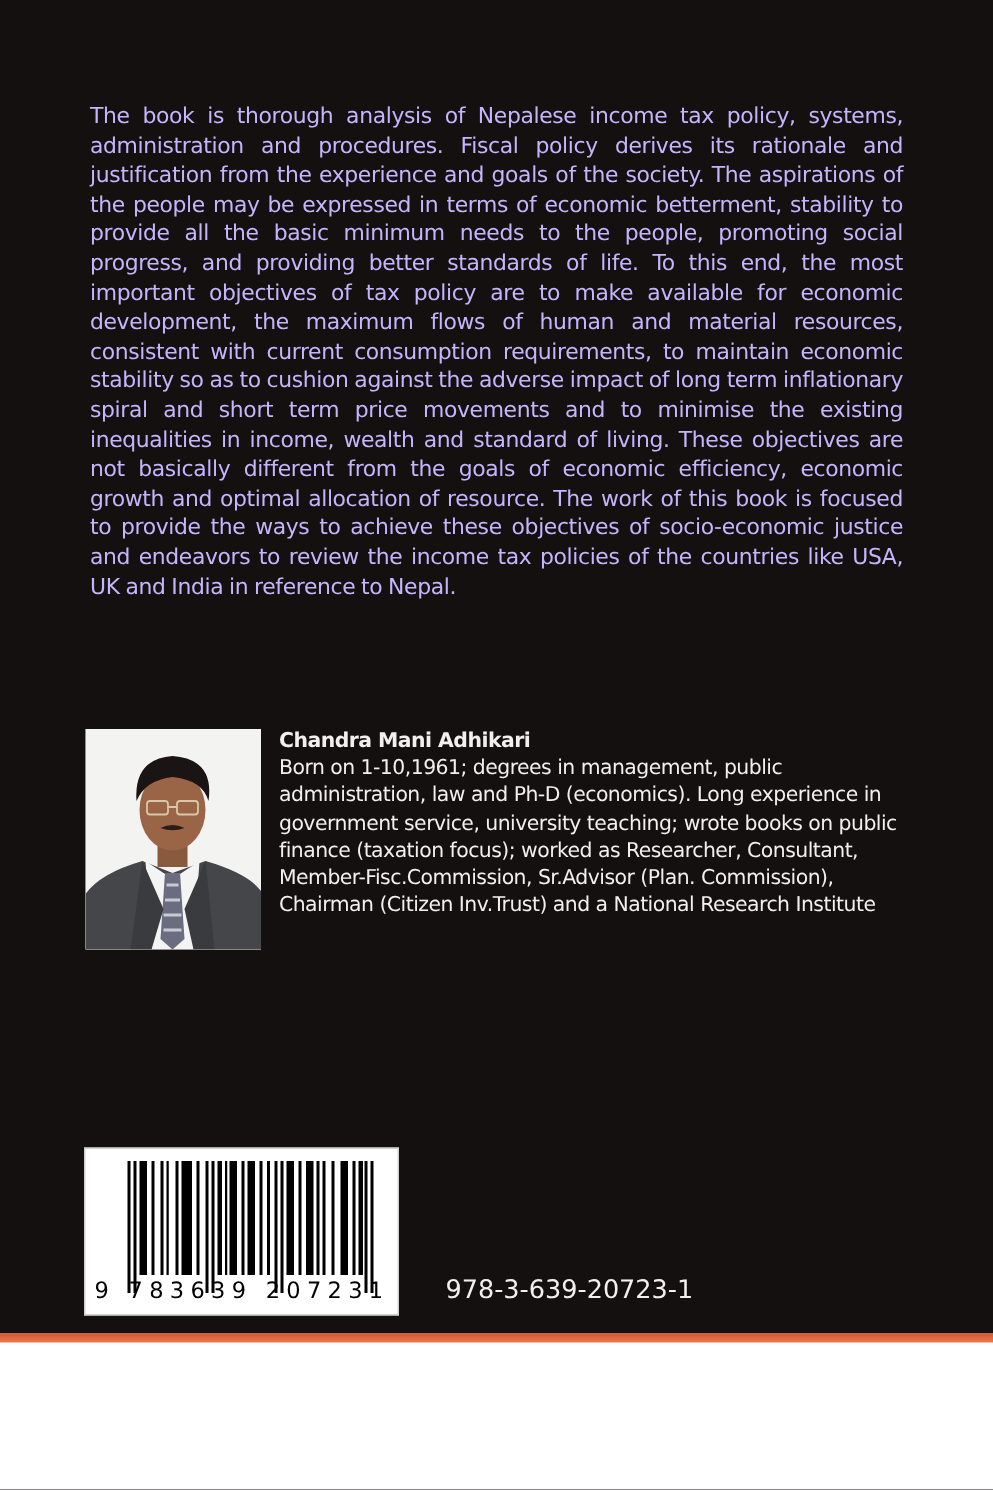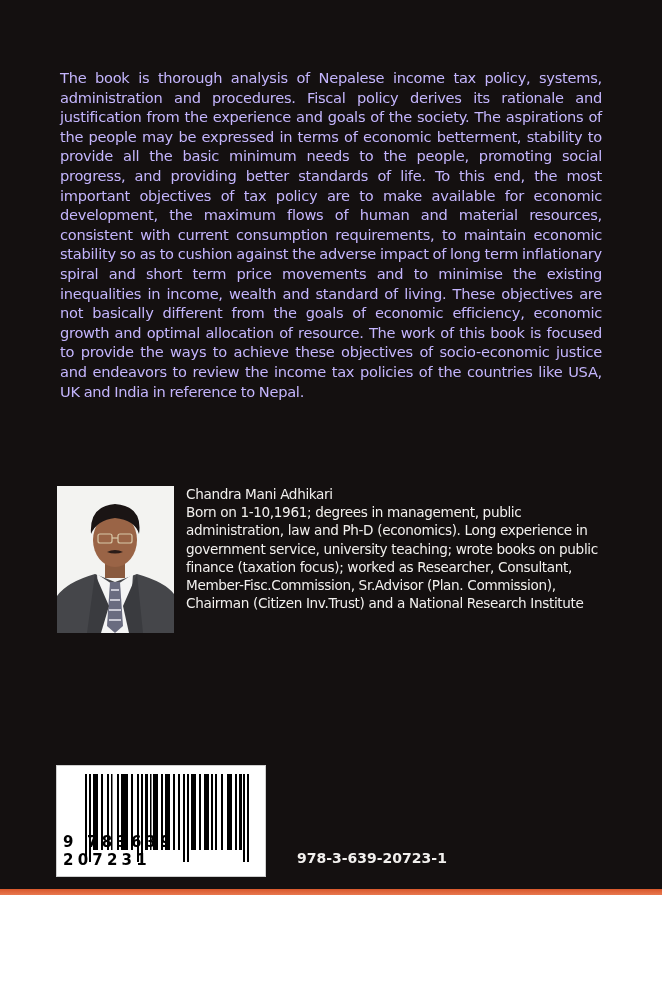--- a/index.html
+++ b/index.html
@@ -22,34 +22,35 @@
   }
   .author-photo {
     position: absolute; left: 57px; top: 486px; width: 117px; height: 147px;
     background: #f4f4f2; overflow: hidden;
   }
   .author-photo svg { display: block; }
   .author-block {
     position: absolute; left: 186px; top: 485px; width: 420px;
     color: #f2f0ee; font-size: 13.6px; line-height: 18.2px; letter-spacing: -0.35px;
   }
-  .author-name { font-weight: normal; }
+  .author-name { font-weight: bold; }
   .barcode-box {
     position: absolute; left: 56px; top: 765px; width: 210px; height: 112px;
     background: #ffffff; border: 1px solid #cfcfcf; box-sizing: border-box;
   }
   .barcode-bars { position: absolute; left: 0; top: 0; }
   .barcode-digits {
     position: absolute; left: 6px; bottom: 7px; font-family: "DejaVu Sans", "Liberation Sans", sans-serif;
-    font-weight: bold; font-size: 15px; color: #000; letter-spacing: 4.2px;
+    font-weight: normal; font-size: 15px; color: #000; letter-spacing: 4.2px;
     background: transparent;
+    text-align: right;
   }
   .isbn-text {
     position: absolute; left: 297px; top: 850px; color: #f2f0ee;
-    font-size: 14px; font-weight: bold; letter-spacing: 0px;
+    font-size: 17px; font-weight: normal; letter-spacing: 0px;
   }
 </style>
 </head>
 <body>
 
 <div class="cover">
 
   <p class="blurb" style="margin:0;">The book is thorough analysis of Nepalese income tax policy, systems, administration and procedures. Fiscal policy derives its rationale and justification from the experience and goals of the society. The aspirations of the people may be expressed in terms of economic betterment, stability to provide all the basic minimum needs to the people, promoting social progress, and providing better standards of life. To this end, the most important objectives of tax policy are to make available for economic development, the maximum flows of human and material resources, consistent with current consumption requirements, to maintain economic stability so as to cushion against the adverse impact of long term inflationary spiral and short term price movements and to minimise the existing inequalities in income, wealth and standard of living. These objectives are not basically different from the goals of economic efficiency, economic growth and optimal allocation of resource. The work of this book is focused to provide the ways to achieve these objectives of socio-economic justice and endeavors to review the income tax policies of the countries like USA, UK and India in reference to Nepal.</p>
 
   <div class="author-photo">

